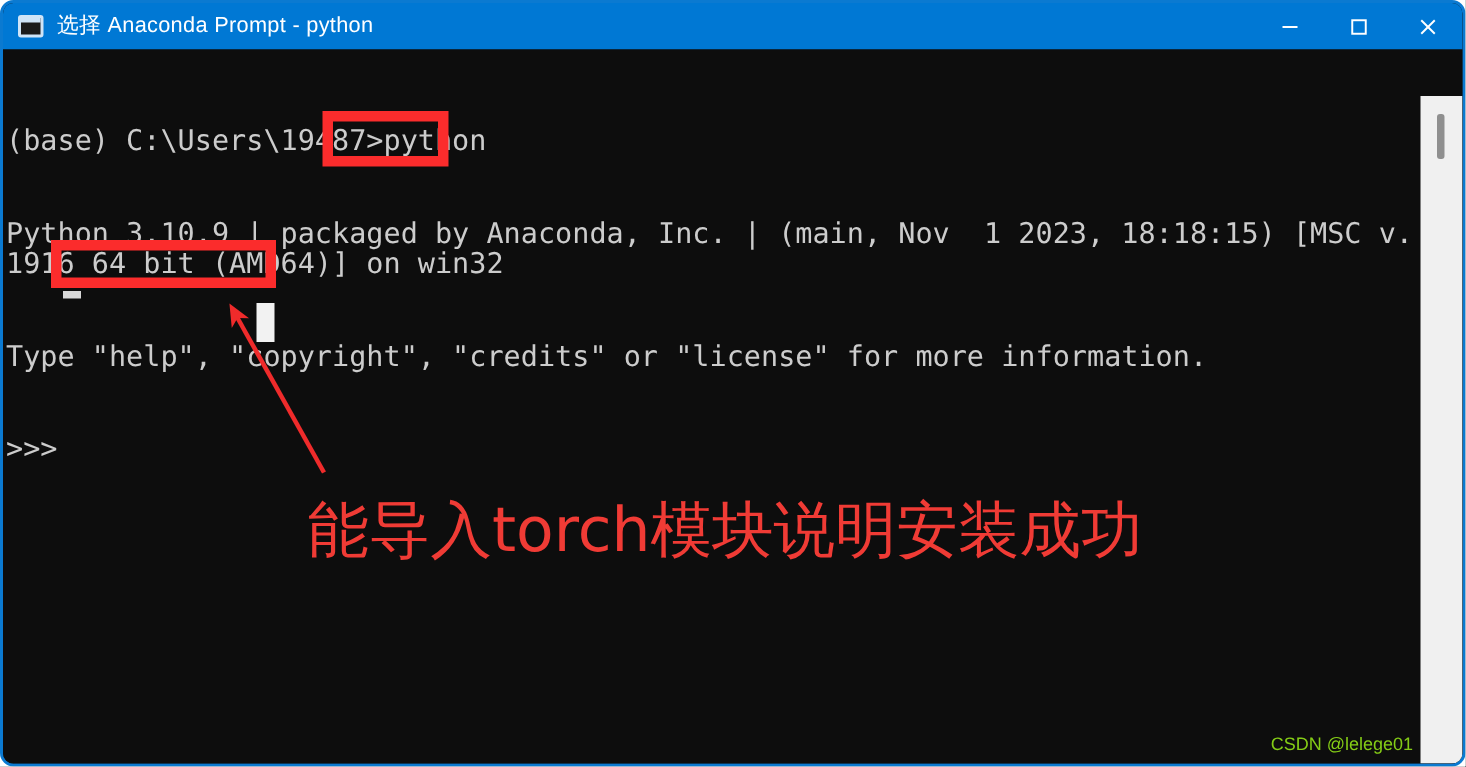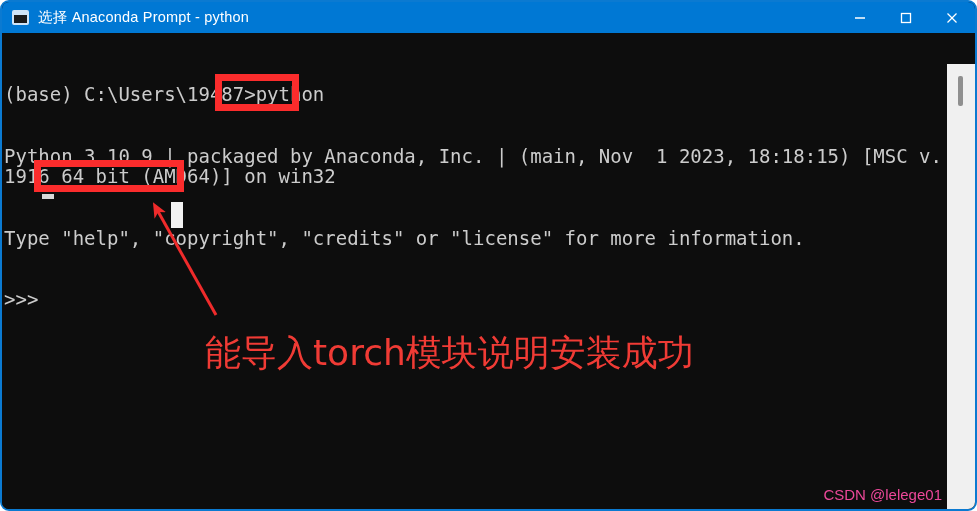--- a/index.html
+++ b/index.html
@@ -181,32 +181,32 @@
     width: 110px;
     height: 140px;
     pointer-events: none;
   }
 
   #annot-text {
     position: absolute;
     left: 203px;
     top: 294px;
     color: #f03b35;
-    font-size: 36px;
+    font-size: 41px;
     line-height: 52px;
     white-space: nowrap;
     font-family: "DejaVu Sans", sans-serif;
   }
 
   #watermark {
     position: absolute;
     right: 33px;
     bottom: 6px;
-    color: #ec4899;
-    font-size: 15px;
+    color: #84cc16;
+    font-size: 12px;
     white-space: nowrap;
     font-family: "Liberation Sans", sans-serif;
   }
 </style>
 </head>
 <body>
 
 <div id="screen">
 
   <div id="window">

